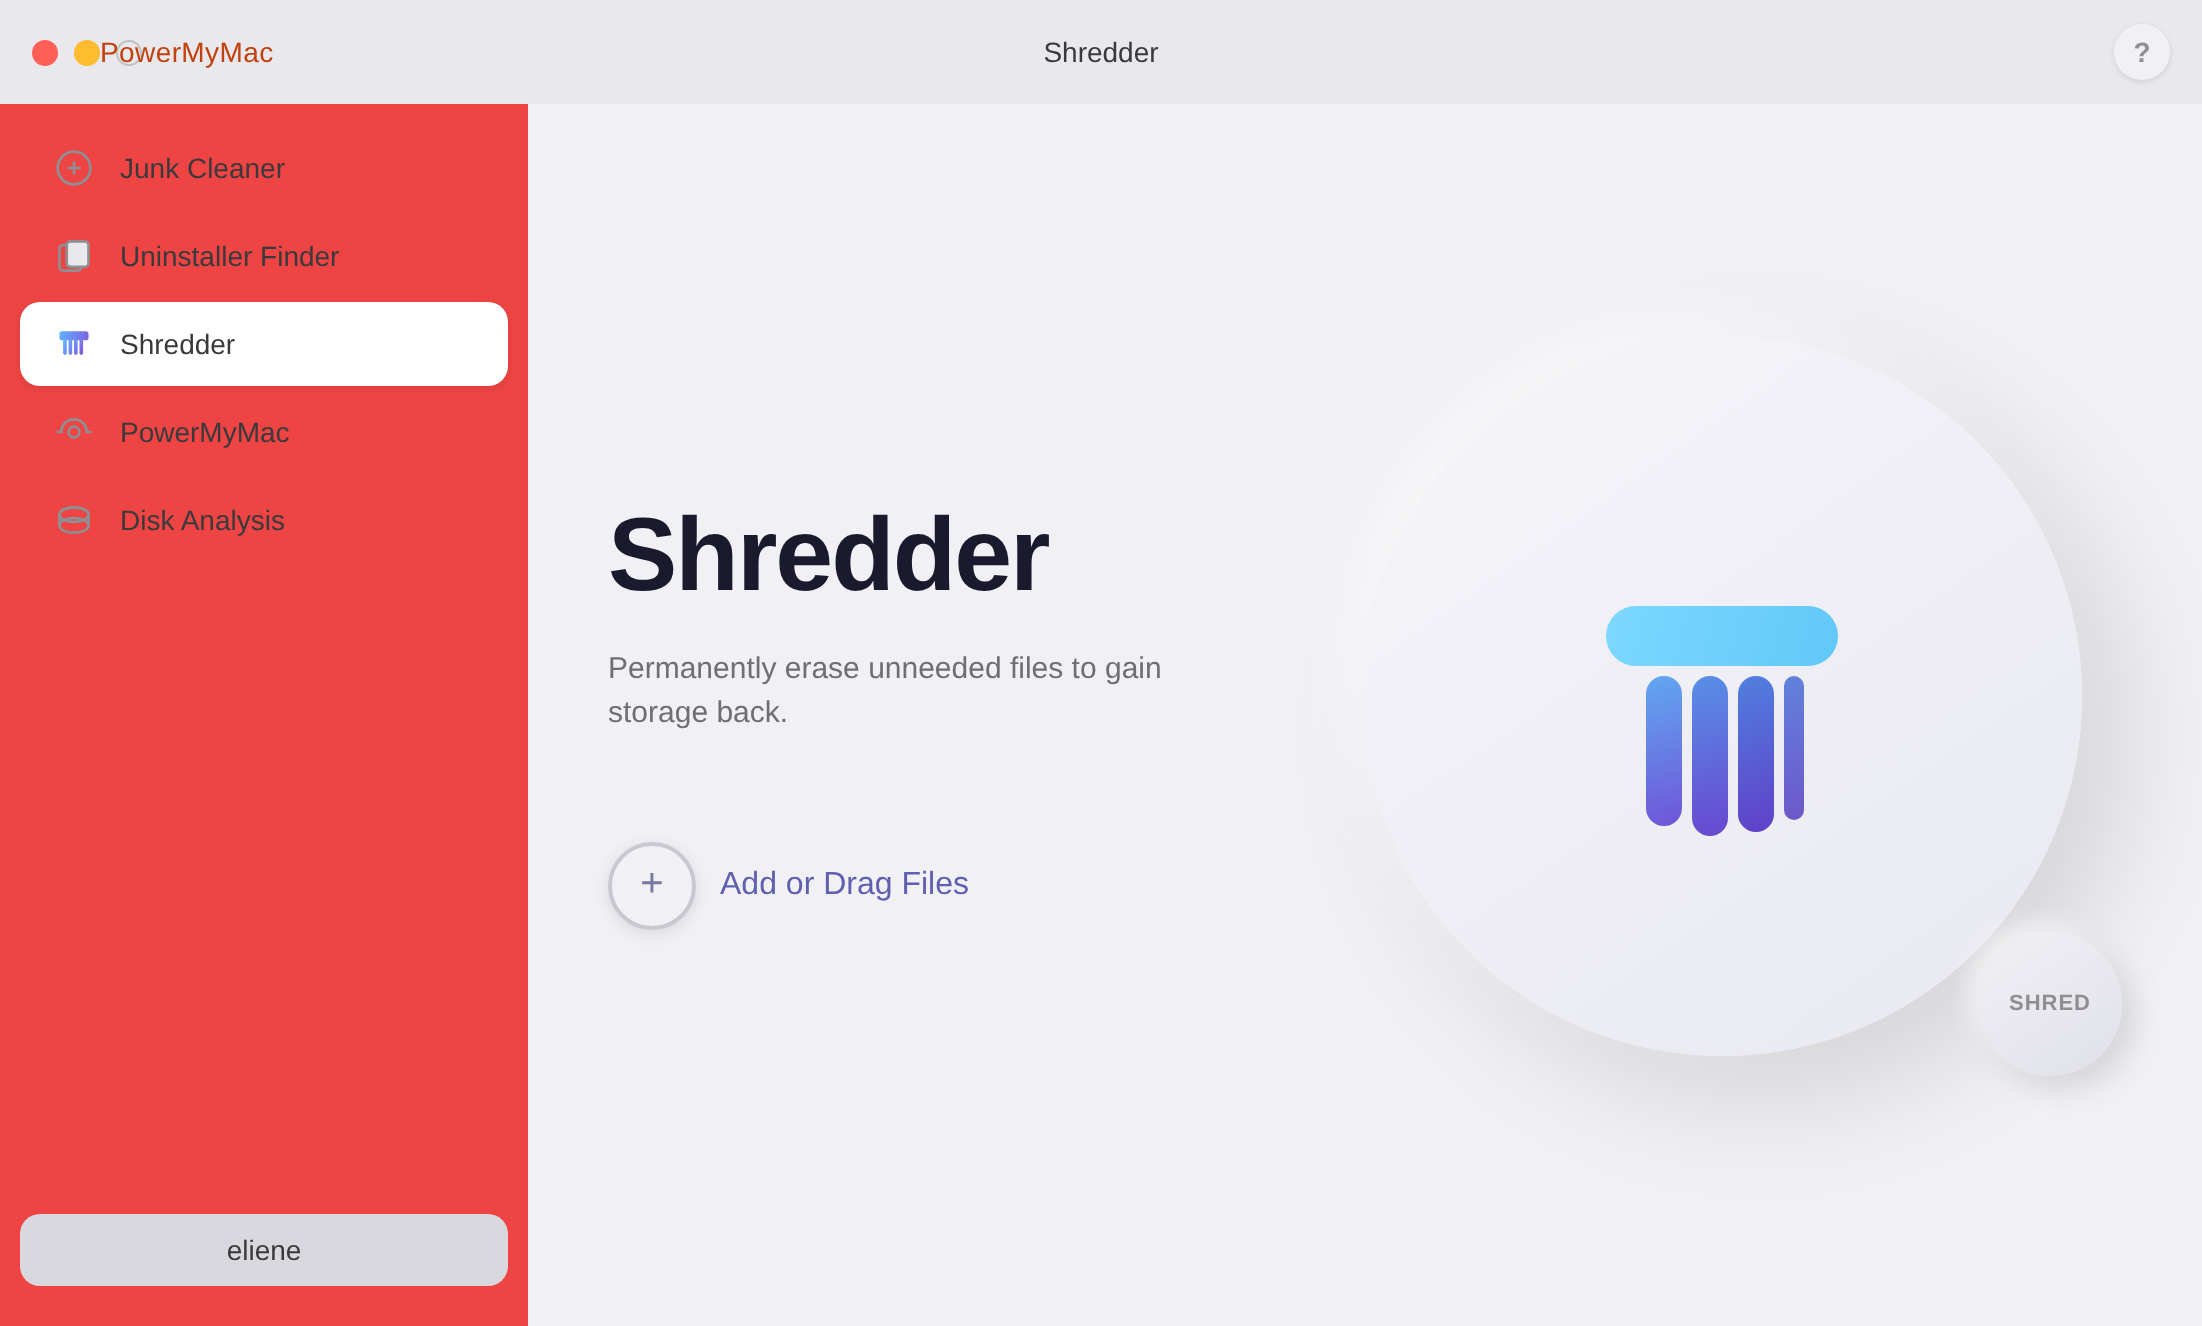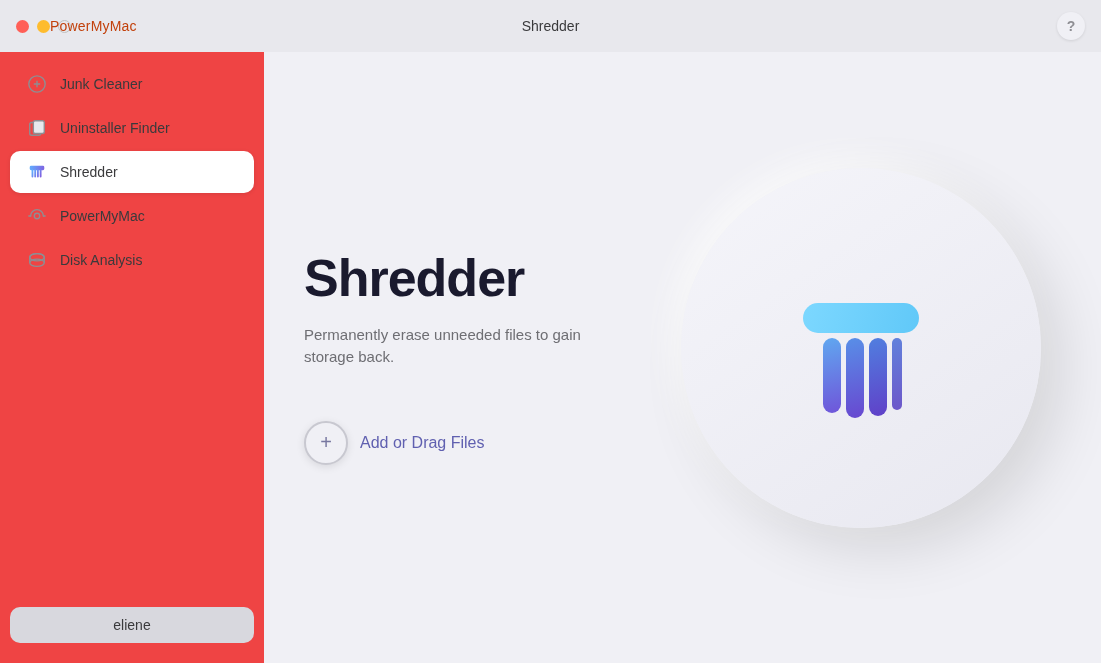--- a/index.html
+++ b/index.html
@@ -396,18 +396,19 @@
 
             <rect x="42" y="55" width="116" height="30" rx="15" fill="url(#topBarGrad)"></rect>
 
             <rect x="62" y="90" width="18" height="75" rx="9" fill="url(#stripGrad1)"></rect>
             <rect x="85" y="90" width="18" height="80" rx="9" fill="url(#stripGrad2)"></rect>
             <rect x="108" y="90" width="18" height="78" rx="9" fill="url(#stripGrad3)"></rect>
             <rect x="131" y="90" width="10" height="72" rx="5" fill="url(#stripGrad4)" opacity="0.85"></rect>
           </svg>
         </div>
 
+        <button class="shred-btn">SHRED</button>
       </div>
 
     </div>
   </div>
 
 </div>
 
 </body></html>

